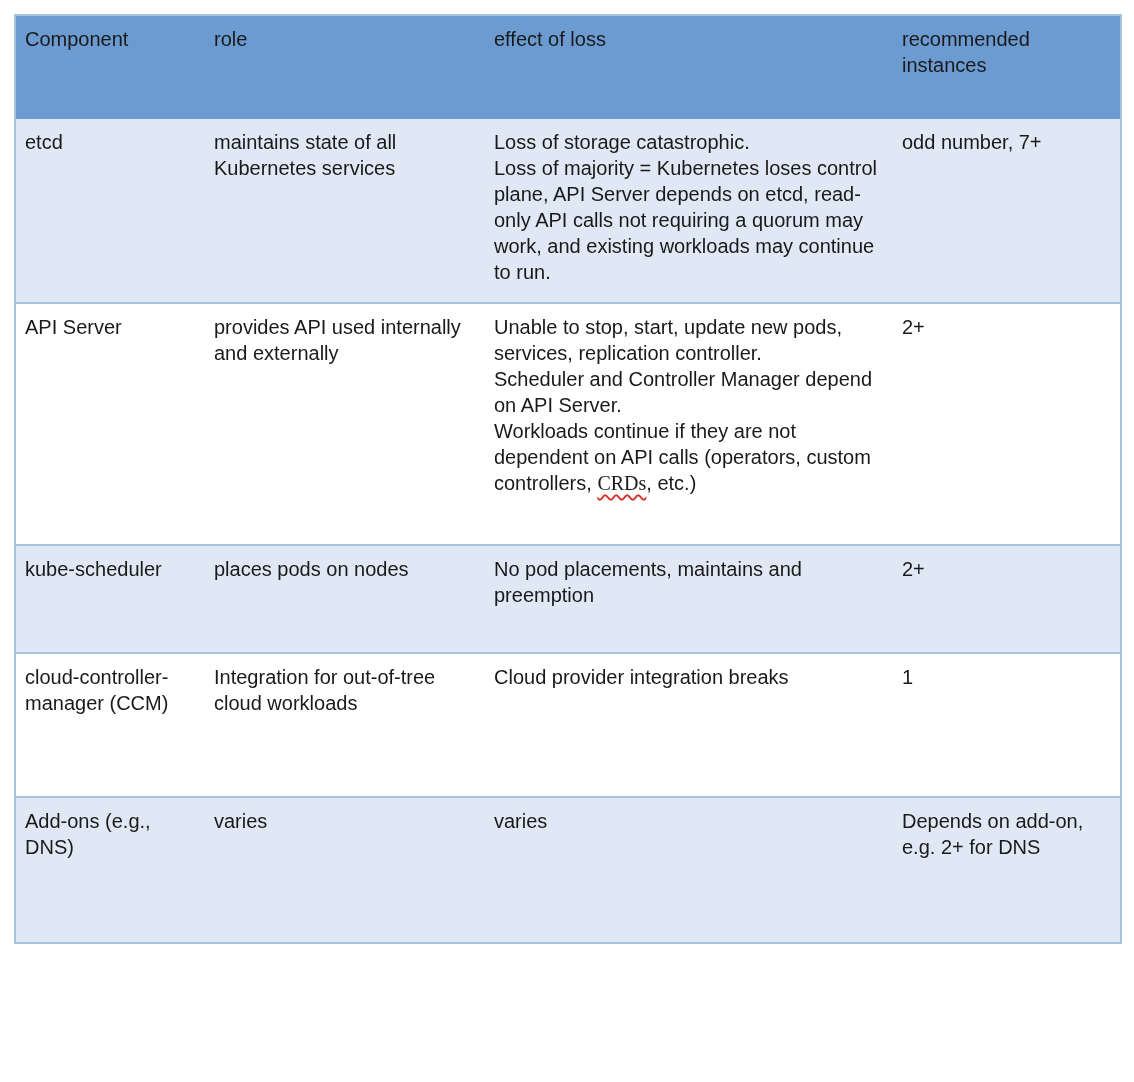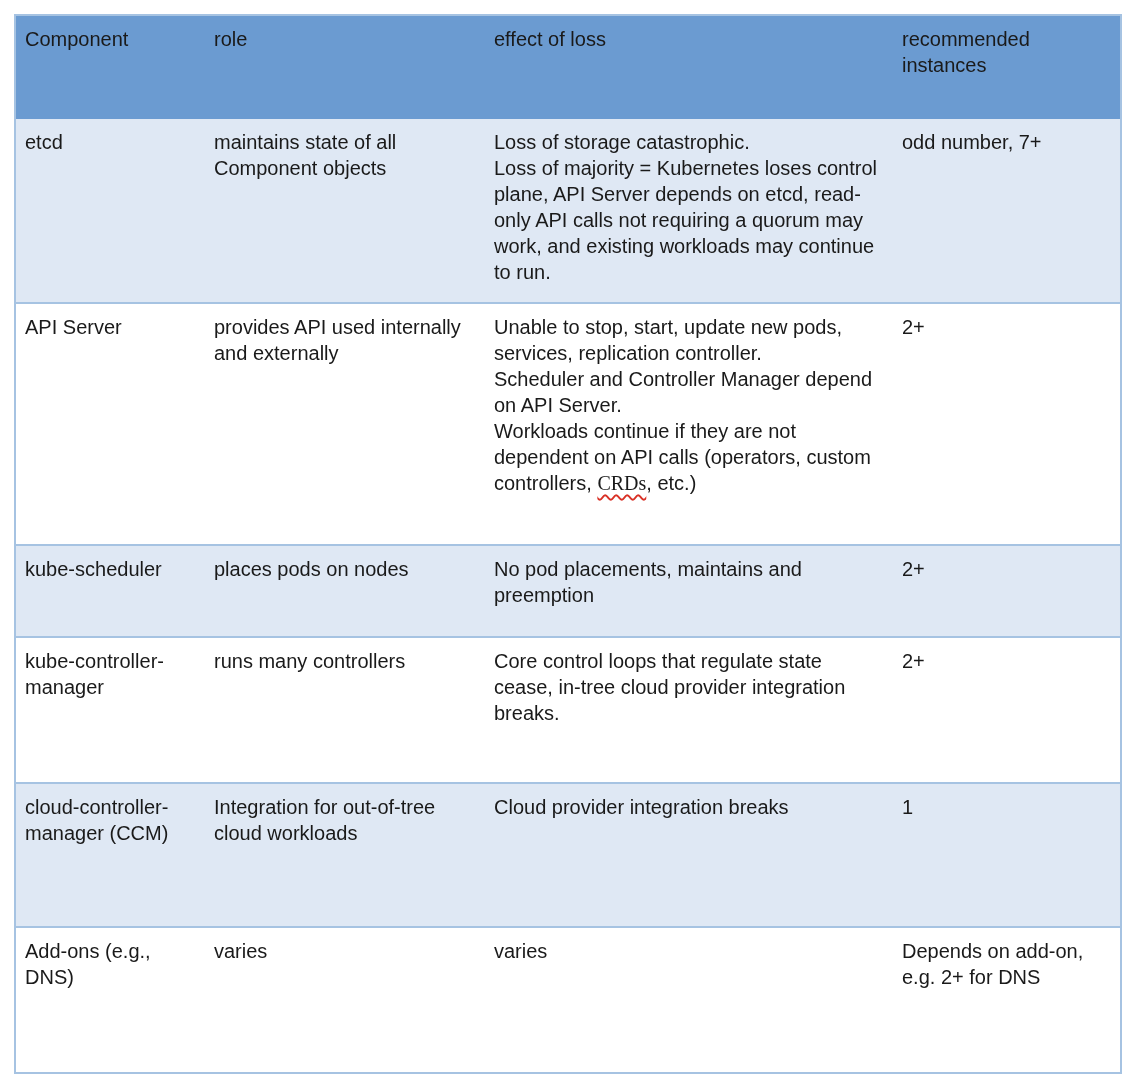--- a/index.html
+++ b/index.html
@@ -39,21 +39,21 @@
     line-height:26px;
     font-weight:400;
     white-space:pre-line;
     overflow-wrap:break-word;
   }
   thead tr{background:var(--header-bg);height:104px;}
   tbody tr:nth-child(odd){background:var(--row-alt-bg);}
   tbody tr:nth-child(even){background:var(--row-bg);}
   tr.r1{height:184px;border-radius:6px;}
   tr.r2{height:242px;}
-  tr.r3{height:92px;}
+  tr.r3{height:108px;}
   tr.r4{height:146px;}
   tr.r5{height:144px;}
   tr.r6{height:146px;margin-left:12px;}
   .squiggle{
     text-decoration-line:underline;
     text-decoration-style:wavy;
     text-decoration-color:var(--spellcheck);
     text-decoration-thickness:2px;
     text-underline-offset:4px;
     text-decoration-skip-ink:none;
@@ -75,43 +75,37 @@
       <tr>
         <th>Component</th>
         <th>role</th>
         <th>effect of loss</th>
         <th>recommended instances</th>
       </tr>
     </thead>
     <tbody>
       <tr class="r1">
         <td>etcd</td>
-        <td>maintains state of all Component objects</td>
+        <td>maintains state of all Kubernetes services</td>
         <td>Loss of storage catastrophic.
 Loss of majority = Kubernetes loses control plane, API Server depends on etcd, read-only API calls not requiring a quorum may work, and existing workloads may continue to run.</td>
         <td>odd number, 7+</td>
       </tr>
       <tr class="r2">
         <td>API Server</td>
         <td>provides API used internally and externally</td>
         <td><span>Unable to stop, start, update new pods, services, replication controller.
 Scheduler and Controller Manager depend on API Server.
 Workloads continue if they are not dependent on API calls (operators, custom controllers, </span><span class="squiggle">CRDs</span><span>, etc.)</span></td>
         <td>2+</td>
       </tr>
       <tr class="r3">
         <td>kube-scheduler</td>
         <td>places pods on nodes</td>
         <td>No pod placements, maintains and preemption</td>
-        <td>2+</td>
-      </tr>
-      <tr class="r4">
-        <td>kube-controller-manager</td>
-        <td>runs many controllers</td>
-        <td>Core control loops that regulate state cease, in-tree cloud provider integration breaks.</td>
         <td>2+</td>
       </tr>
       <tr class="r5">
         <td>cloud-controller-manager (CCM)</td>
         <td>Integration for out-of-tree cloud workloads</td>
         <td>Cloud provider integration breaks</td>
         <td>1</td>
       </tr>
       <tr class="r6">
         <td>Add-ons (e.g., DNS)</td>

